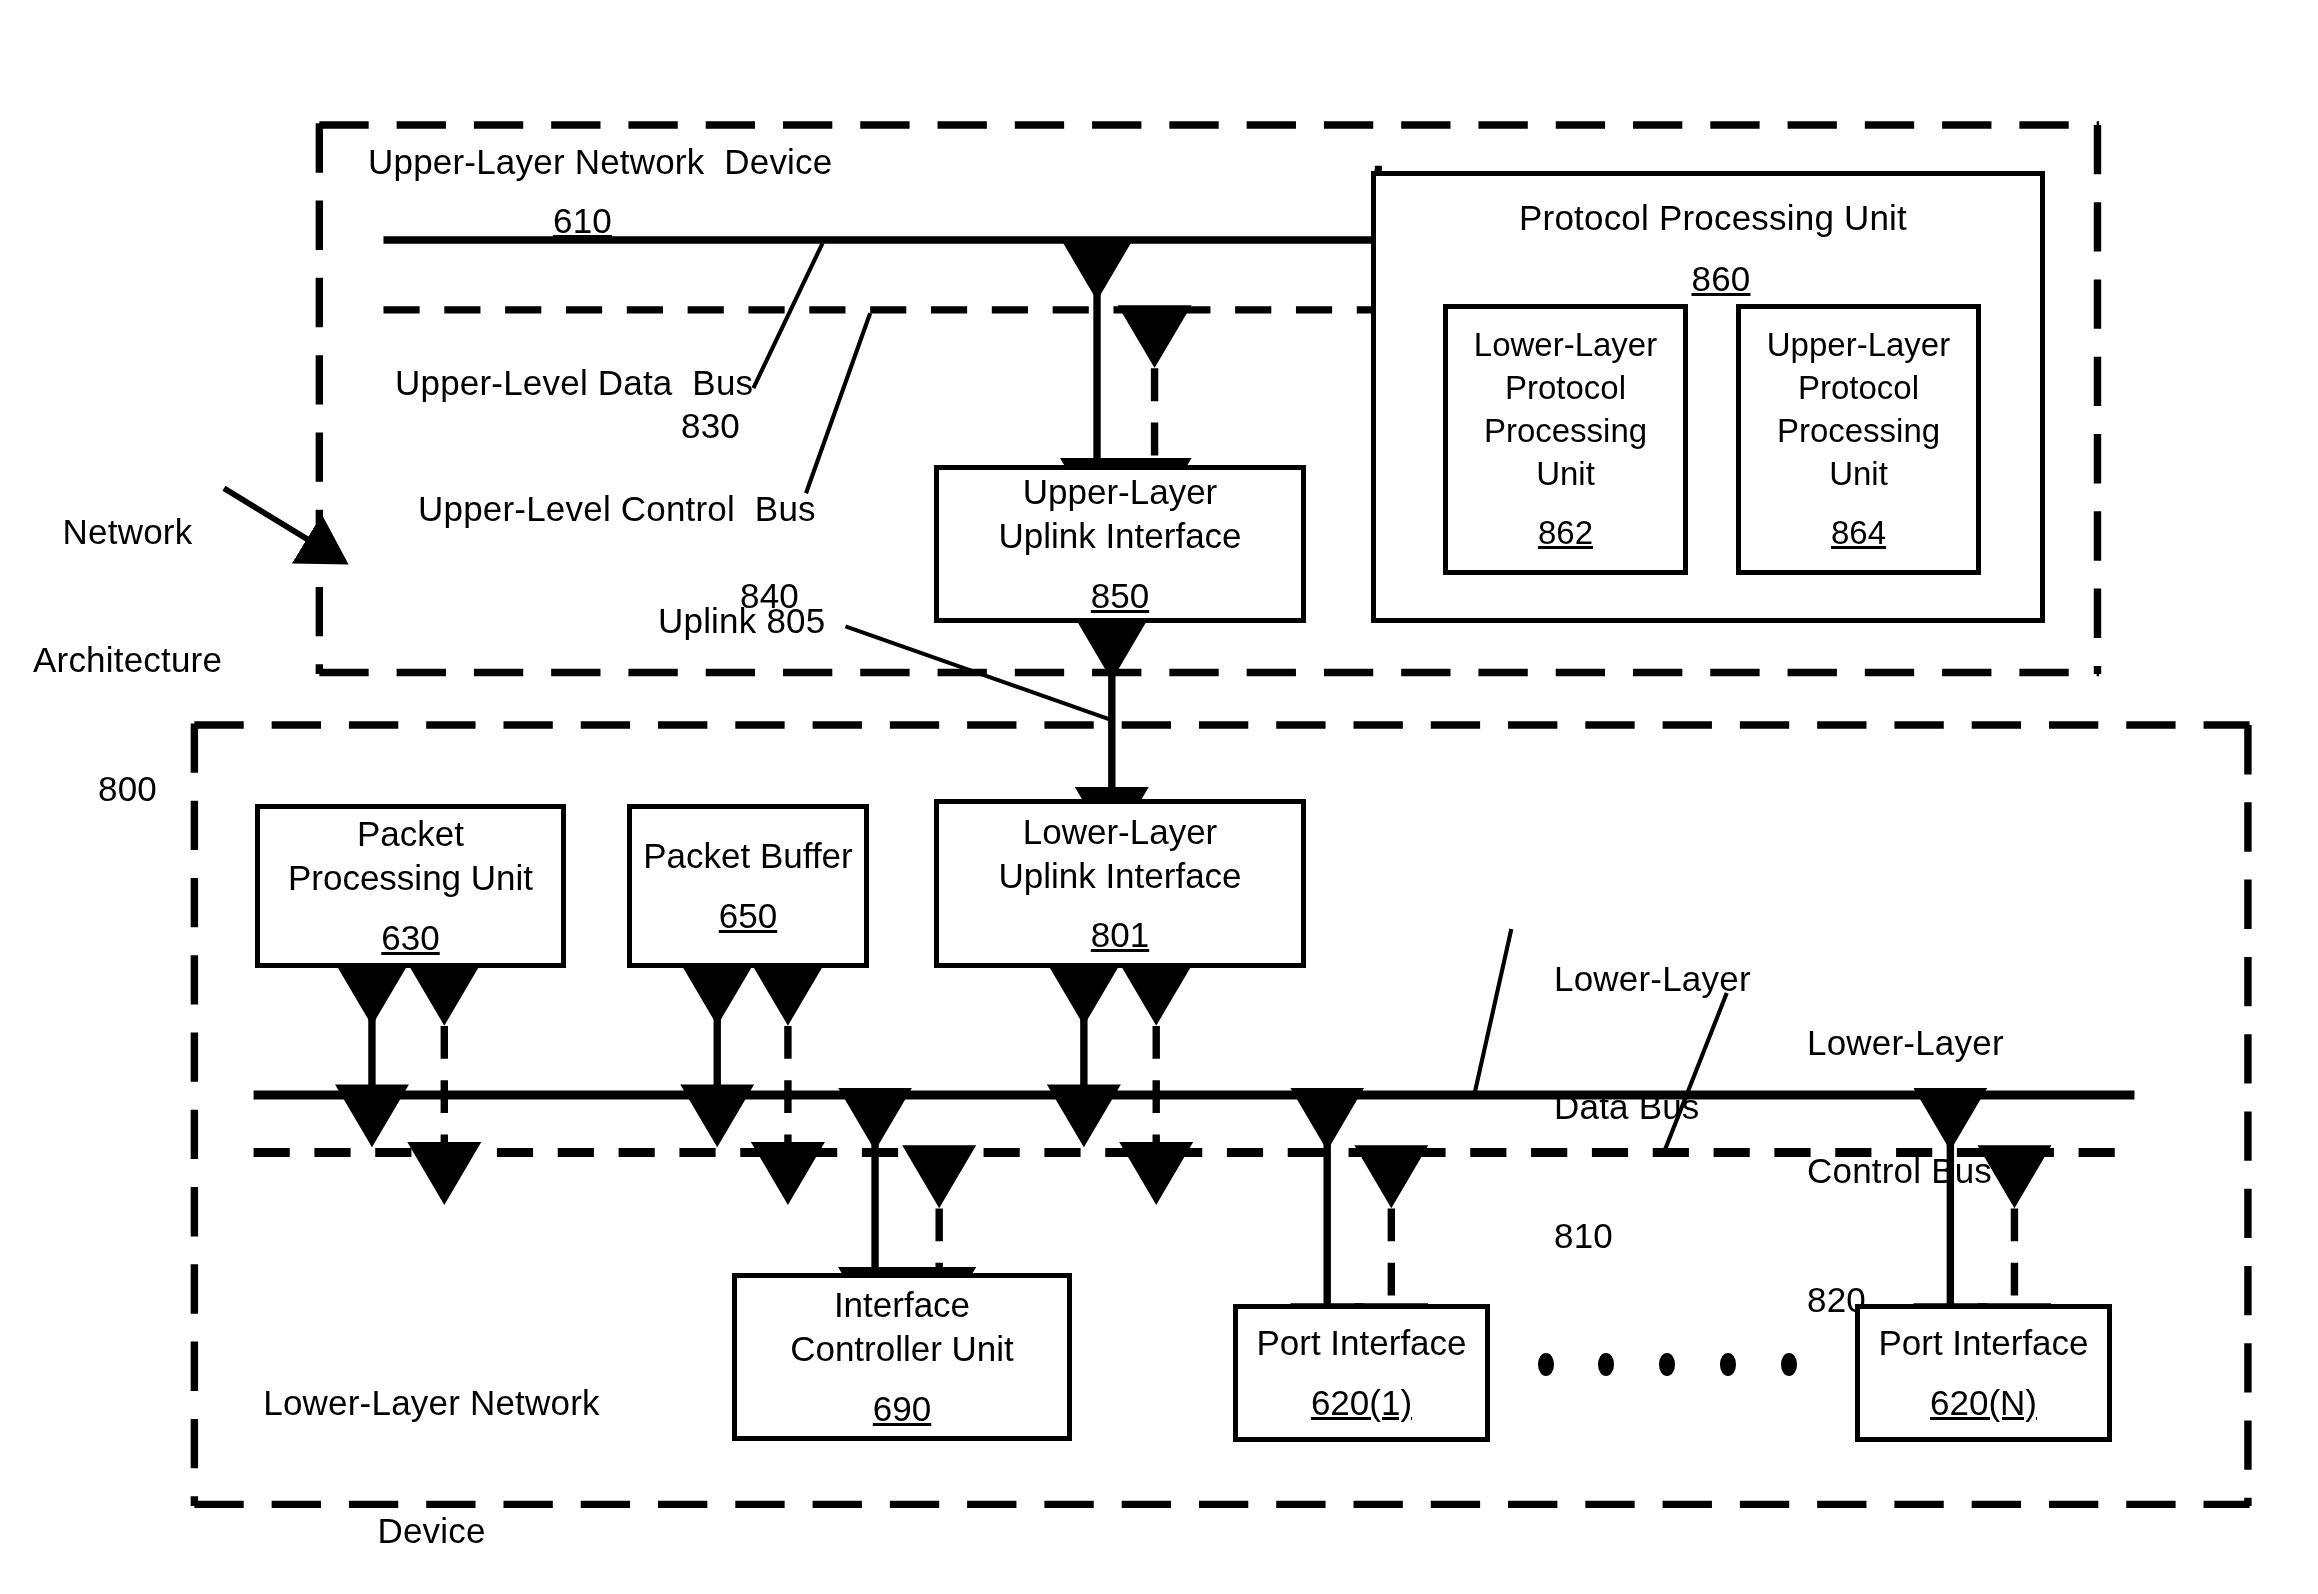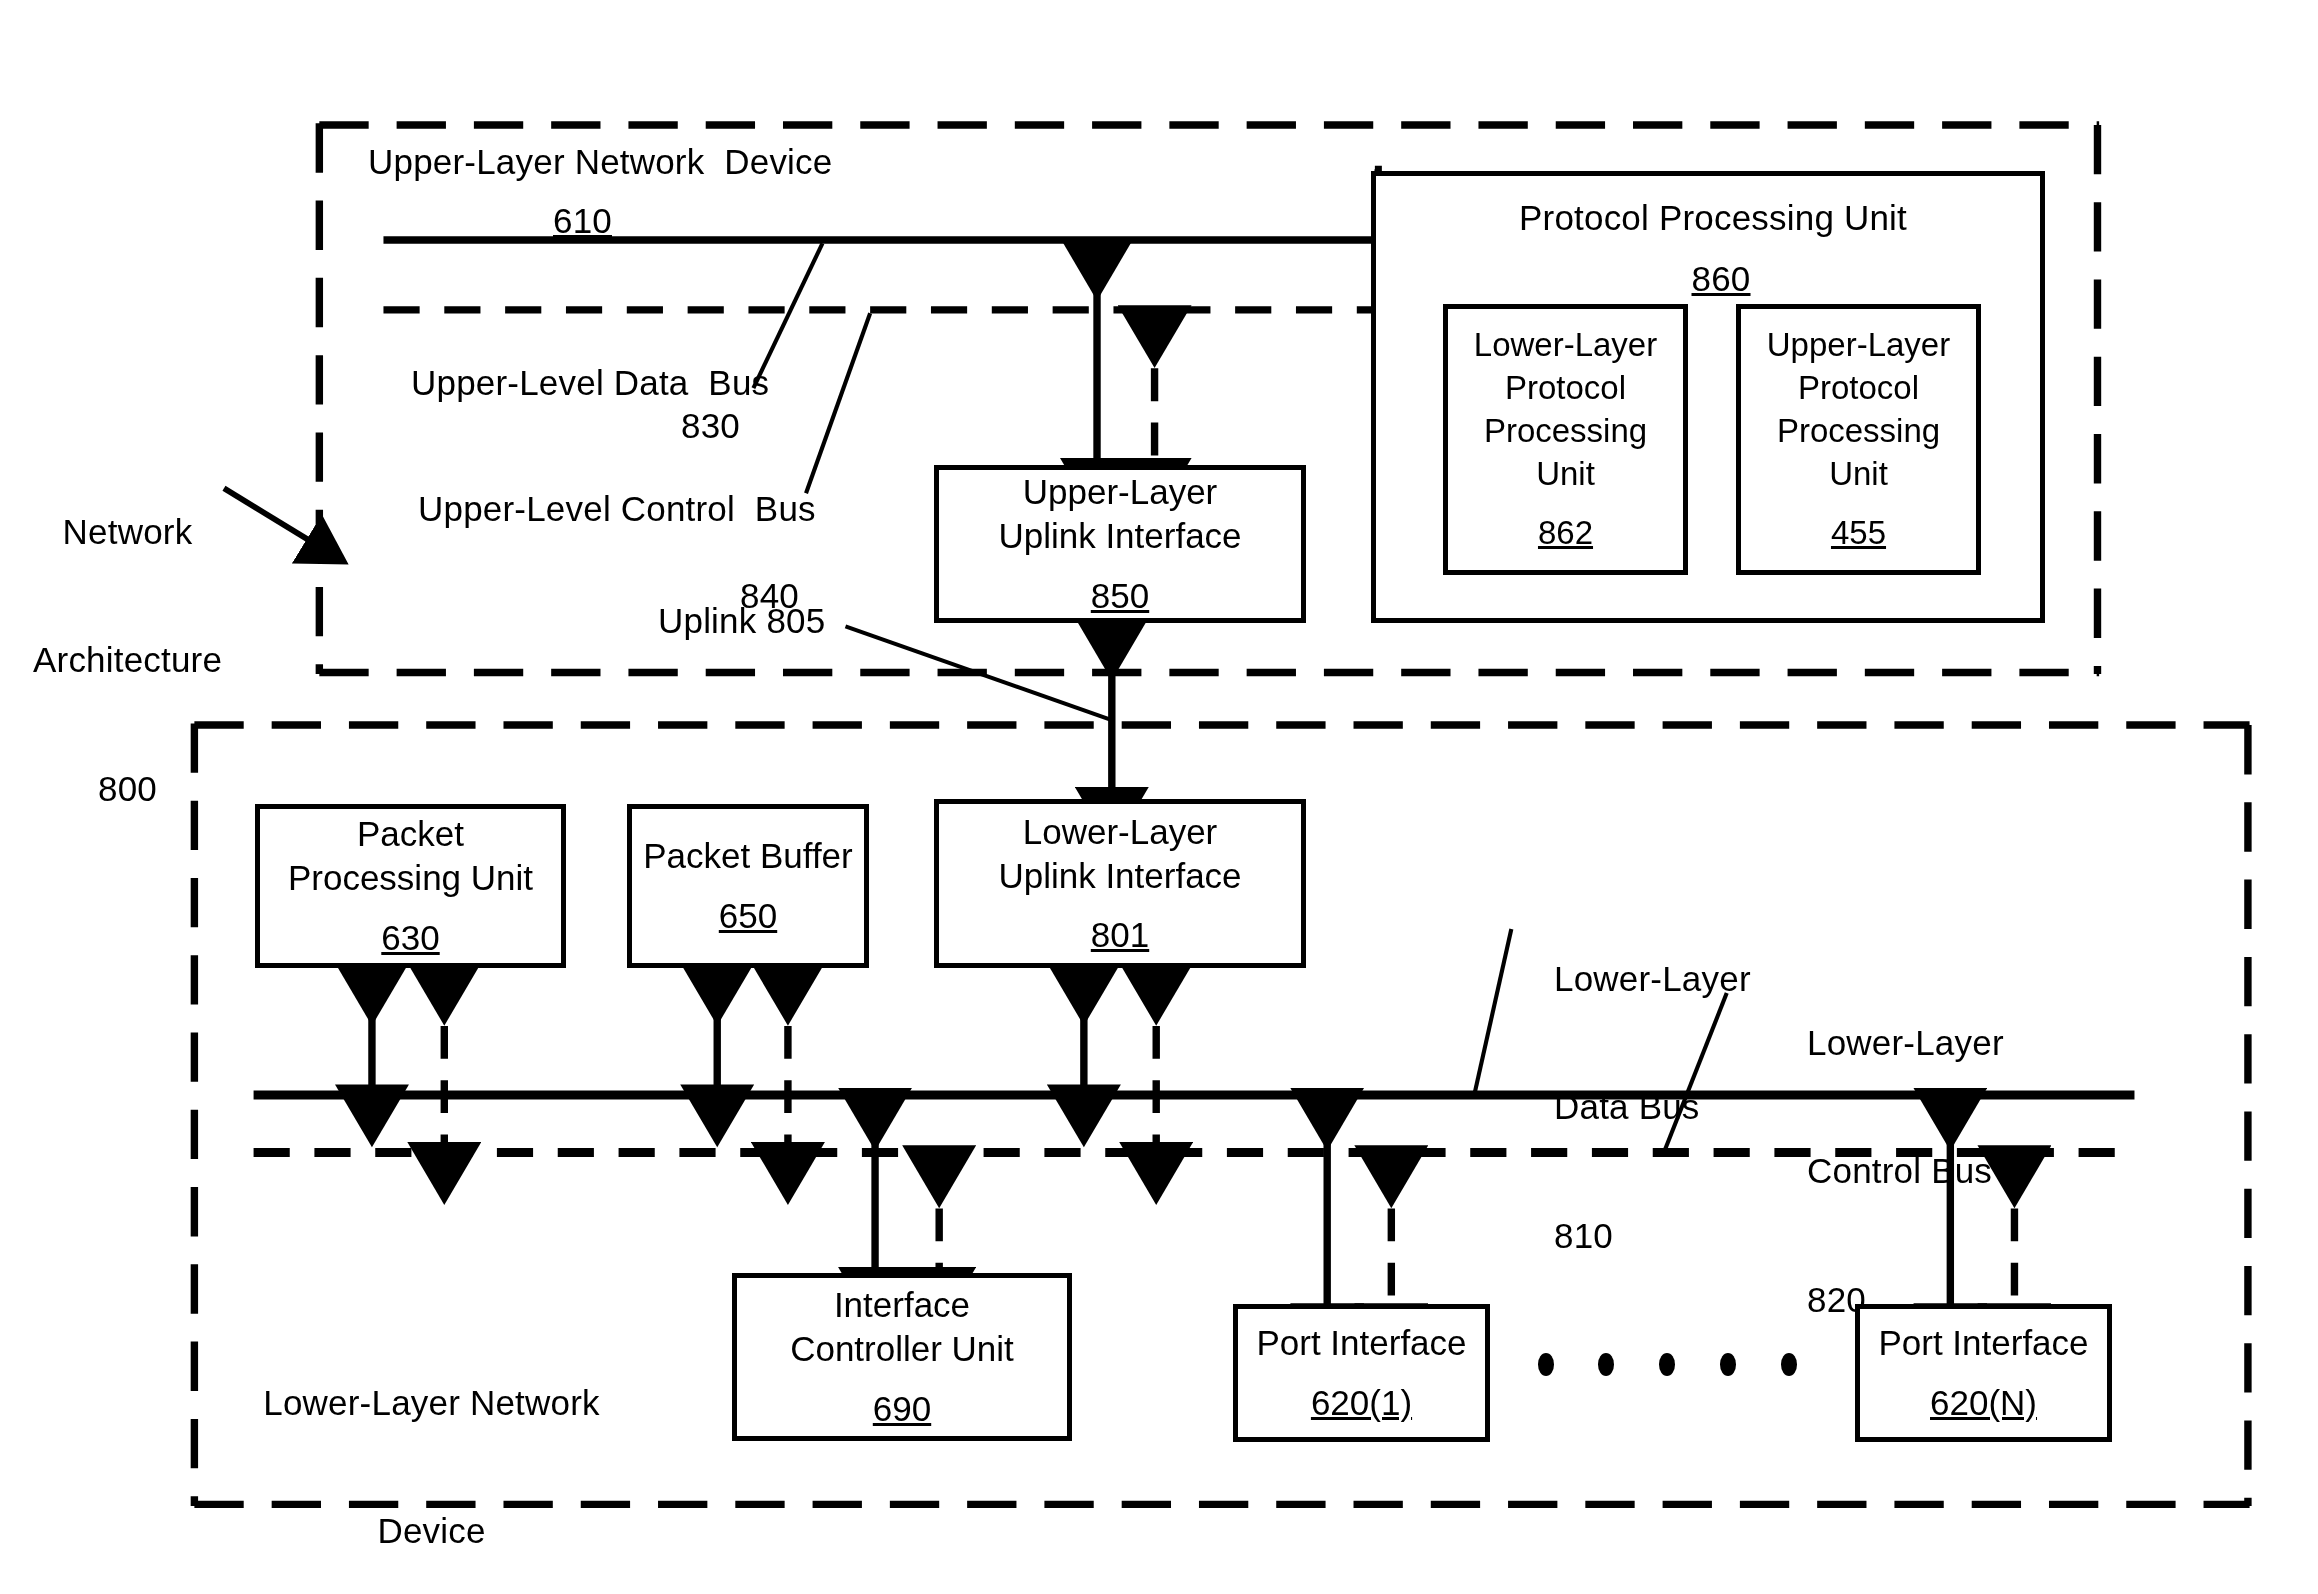--- a/index.html
+++ b/index.html
@@ -150,21 +150,21 @@
 
   <div class="lbl f42 rt" style="left:33px; top:426px; width:189px;">
     <div>Network</div>
     <div>Architecture</div>
     <div>800</div>
   </div>
 
   <div class="lbl f42" style="left:368px; top:141px;">Upper-Layer Network  Device</div>
   <div class="lbl f42 u" style="left:553px; top:184px;">610</div>
 
-  <div class="lbl f42" style="left:411px; top:362px;">Upper-Level Data  Bus</div>
+  <div class="lbl f42" style="left:395px; top:362px;">Upper-Level Data  Bus</div>
   <div class="lbl f42" style="left:681px; top:405px;">830</div>
 
   <div class="lbl f42" style="left:418px; top:488px;">Upper-Level Control  Bus</div>
   <div class="lbl f42" style="left:740px; top:531px;margin-top:44px;">840</div>
 
   <div class="lbl f42" style="left:658px; top:600px;">Uplink 805</div>
 
   <div class="box f42" style="left:934px; top:465px; width:372px; height:158px;">
     <div>Upper-Layer</div>
     <div>Uplink Interface</div>
@@ -181,21 +181,21 @@
       <div>Processing</div>
       <div>Unit</div>
       <div class="u">862</div>
     </div>
 
     <div class="box-inner f40" style="left:360px; top:128px; width:245px; height:271px;">
       <div>Upper-Layer</div>
       <div>Protocol</div>
       <div>Processing</div>
       <div>Unit</div>
-      <div class="u">455</div>
+      <div class="u">864</div>
     </div>
   </div>
 
   <div class="box f42" style="left:255px; top:804px; width:311px; height:164px;">
     <div>Packet</div>
     <div>Processing Unit</div>
     <div class="u">630</div>
   </div>
 
   <div class="box f42" style="left:627px; top:804px; width:242px; height:164px;">

